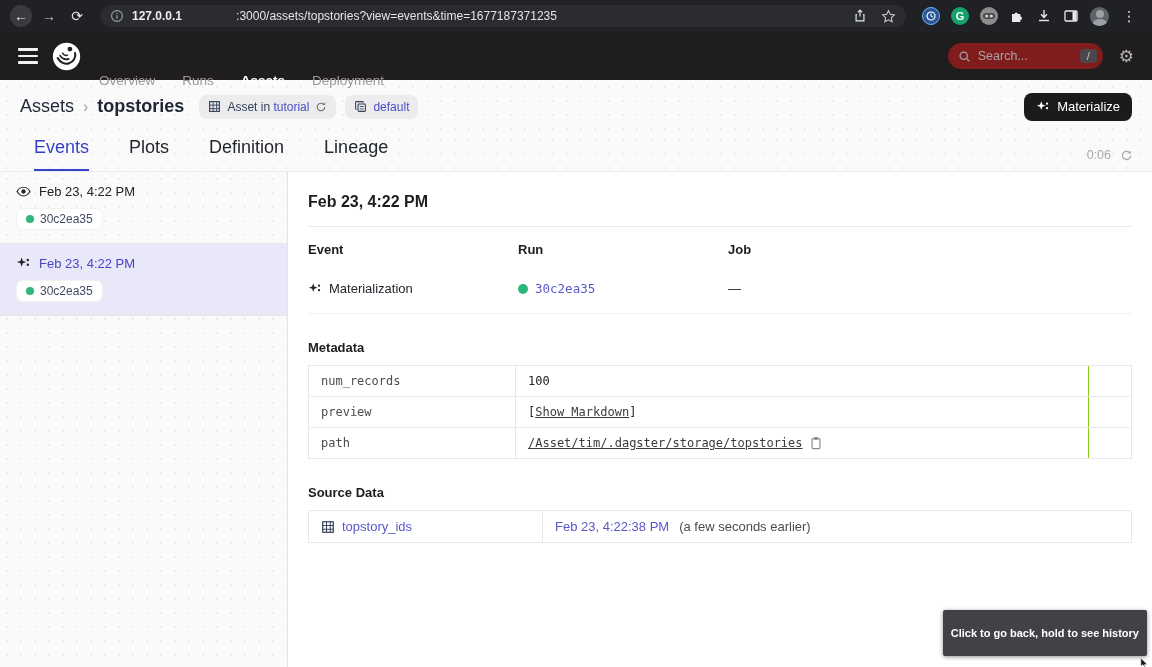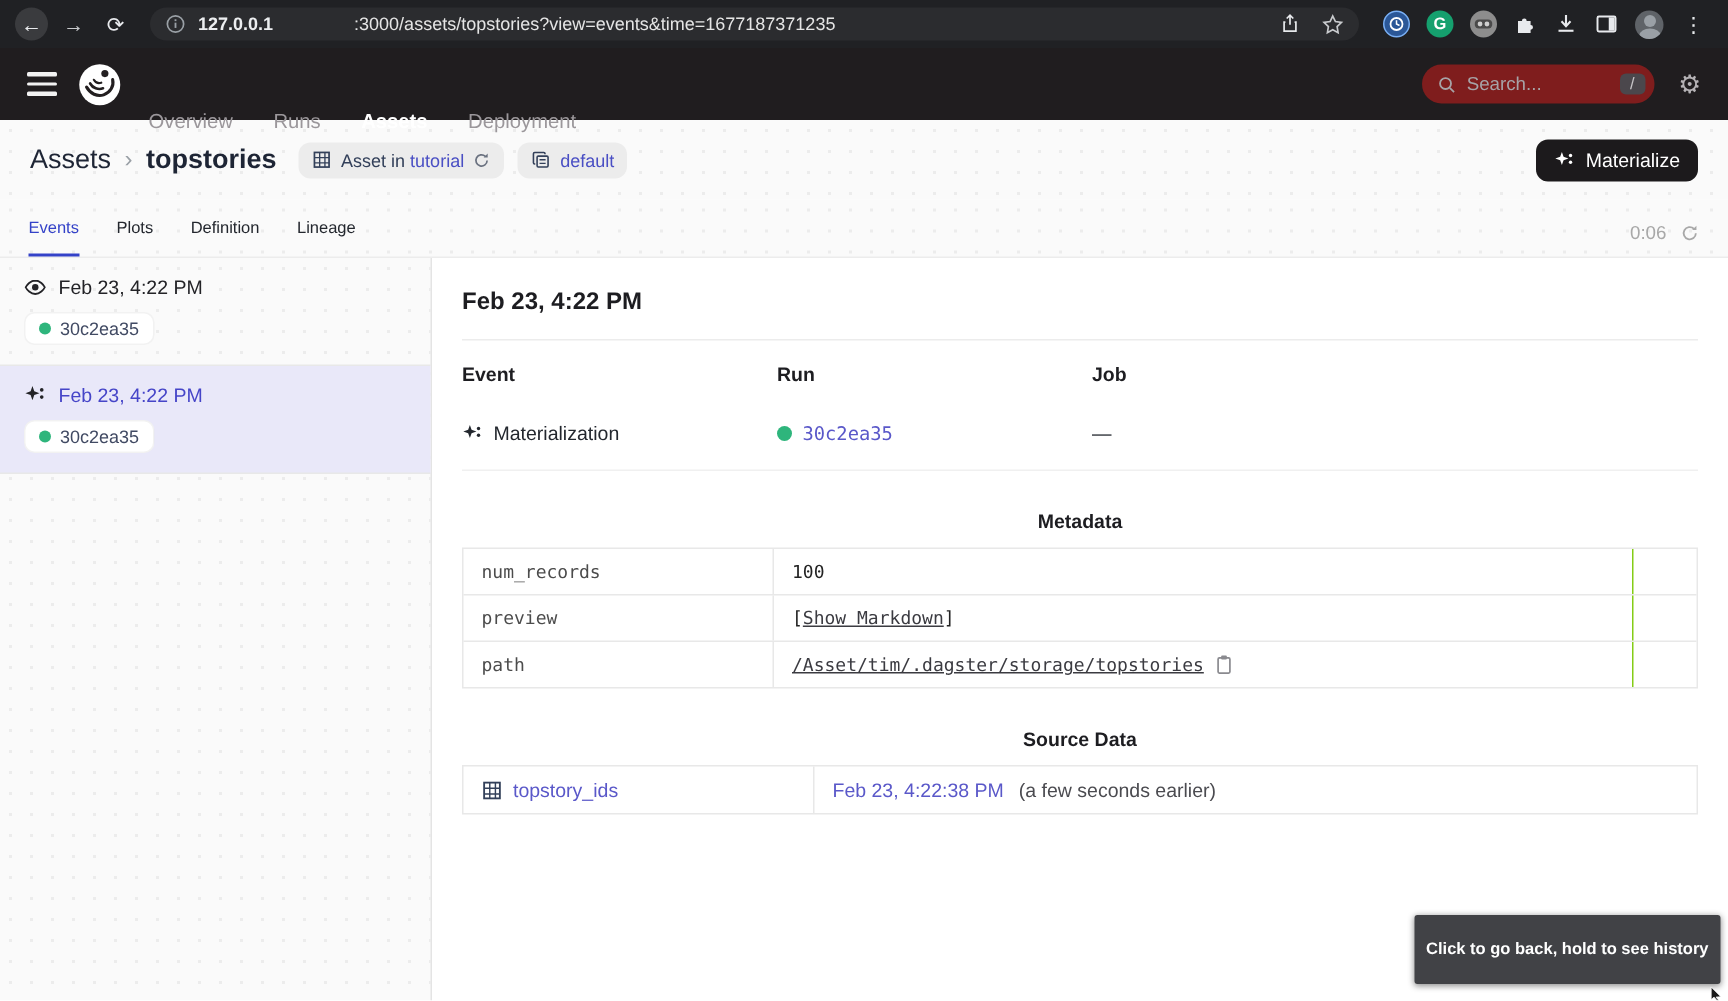--- a/index.html
+++ b/index.html
@@ -49,21 +49,21 @@
   .crumb-cur { font-size:18px; font-weight:700; color:#1e2535; }
   .tags { display:flex; align-items:center; gap:9px; margin-left:15px; }
   .tag { background:#ececec; border-radius:8px; height:24px; display:flex; align-items:center; gap:6px; padding:0 9px;
          font-size:12px; color:#33405a; }
   .tag .bluish { color:#4a4fc4; }
   .materialize-btn { margin-left:auto; background:#1c1a1c; color:#fff; border:none; border-radius:8px; height:28px;
                      display:flex; align-items:center; gap:7px; padding:0 12px; font-size:13px; font-family:inherit; cursor:pointer; }
 
   
   .tabs-row { height:39px; display:flex; align-items:flex-end; padding:0 19px; border-bottom:1px solid #ececec; }
-  .tab { font-size:11px; color:#23272e; padding-bottom:11px; margin-right:25px; cursor:pointer; border-bottom:2px solid transparent; }
+  .tab { font-size:18px; color:#23272e; padding-bottom:11px; margin-right:25px; cursor:pointer; border-bottom:2px solid transparent;margin-left:15px; }
   .tab.active { color:#3442c8; border-bottom-color:#3442c8; font-weight:500; }
   .timer-wrap { margin-left:auto; display:flex; align-items:center; gap:9px; padding-bottom:9px; }
   .timer { font-size:12.5px; color:#a8a8a8; }
 
   
   .content { display:flex; height:495px; }
   .sidebar { width:288px; border-right:1px solid #e4e4e4; flex:0 0 auto; }
   .event-item { padding:12px 16px 13px; border-bottom:1px solid #e8e8e8; cursor:pointer; }
   .event-item.selected { background:#e9e8f9; background-image:none; }
   .event-head { display:flex; align-items:center; gap:8px; font-size:13px; color:#232327; }
@@ -74,21 +74,21 @@
 
   .main { flex:1; background:#fff; padding:0 20px; min-width:0; }
   .main-heading { font-size:16px; font-weight:700; color:#1d1d21; margin-top:21px; }
   .rule { border-bottom:1px solid #ececec; margin-top:15px; }
   .rule.faint { border-color:#f0f0f0; margin-top:17px; }
   .detail-grid { display:grid; grid-template-columns:210px 210px 1fr; margin-top:15px; }
   .dlabel { font-size:13px; font-weight:700; color:#1d1d21; }
   .dvalue { margin-top:24px; display:flex; align-items:center; gap:7px; font-size:13px; color:#23272e; }
   .run-link { font-family:"DejaVu Sans Mono", monospace; font-size:12.5px; color:#5a58c9; text-decoration:none; cursor:pointer; }
 
-  .section-title { font-size:13px; font-weight:700; color:#1d1d21; margin-top:26px;text-align:center; }
+  .section-title { font-size:13px; font-weight:700; color:#1d1d21; margin-top:26px; }
   .meta-table { margin-top:10px; border:1px solid #e8e8e8; background:#fff; }
   .meta-row { display:grid; grid-template-columns:207px 1fr 42px; border-bottom:1px solid #e8e8e8; }
   .meta-row:last-child { border-bottom:none; }
   .meta-cell { padding:8px 12px; font-family:"DejaVu Sans Mono", monospace; font-size:12px; display:flex; align-items:center; gap:6px; }
   .meta-cell.key { color:#4c4c4c; border-right:1px solid #e8e8e8; }
   .meta-cell.val { color:#232323; border-right:1px solid #84cc16; }
   .meta-link { color:#3b3b41; text-decoration:underline; cursor:pointer; }
 
   .src-table { margin-top:10px; border:1px solid #e8e8e8; background:#fff; }
   .src-row { display:grid; grid-template-columns:234px 1fr; }

